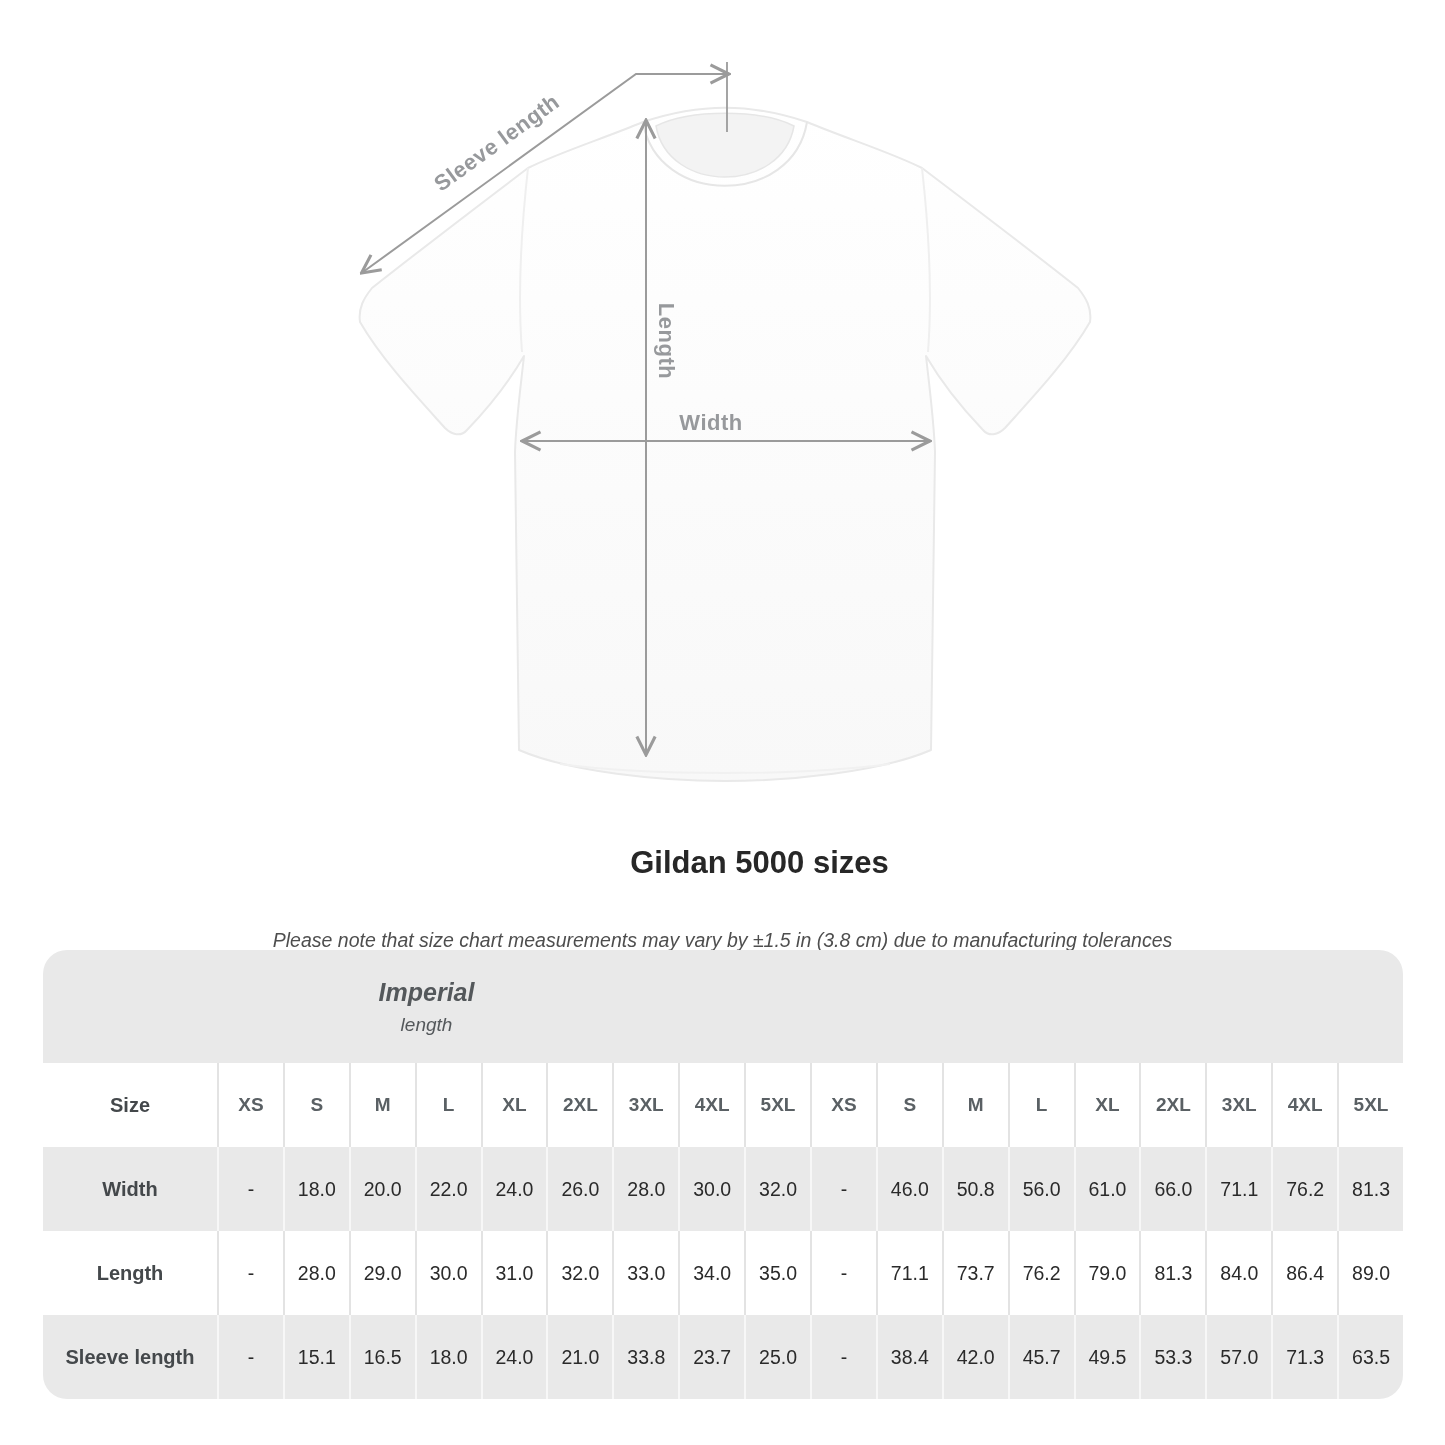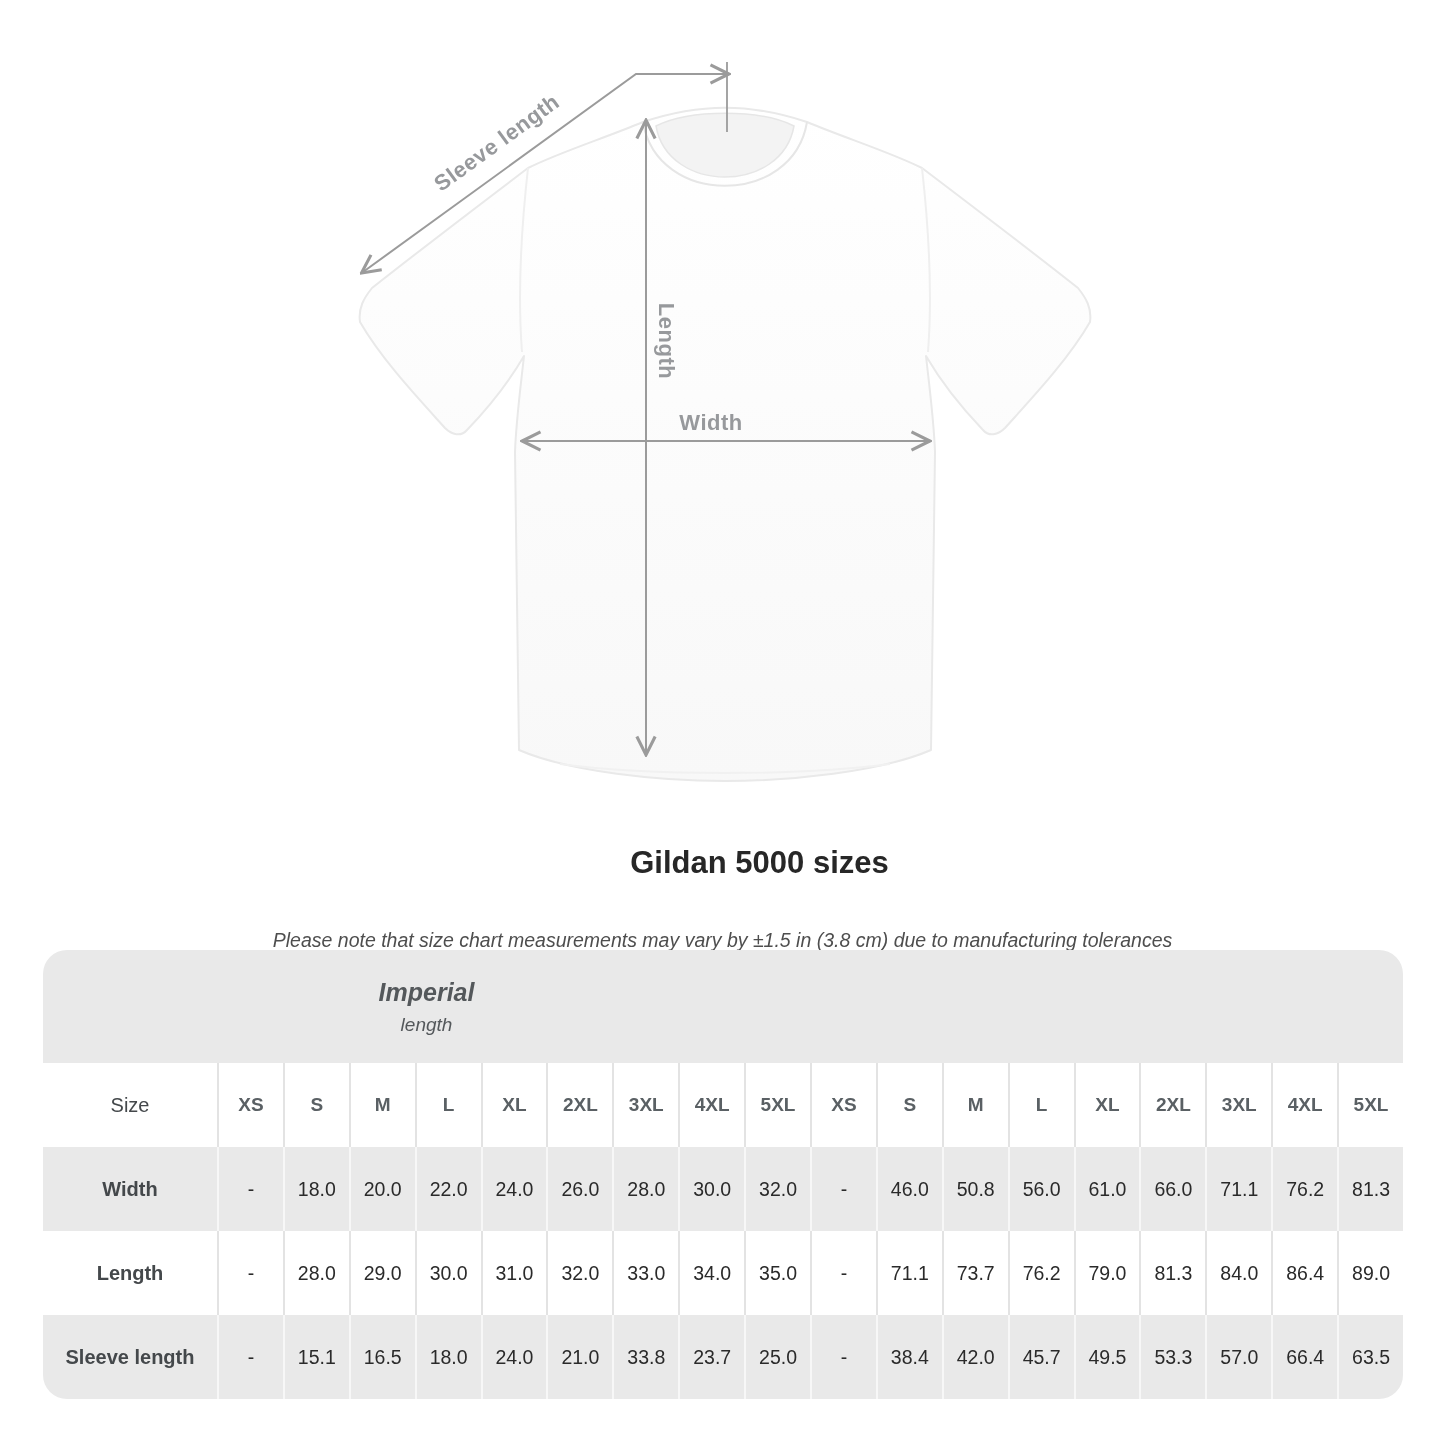--- a/index.html
+++ b/index.html
@@ -29,21 +29,21 @@
   .band .half.imperial{width:767px;}
   .band .half.metric{width:593px;}
   .unit-label{font-size:25px;font-weight:bold;font-style:italic;color:#54585b;}
   .unit-sublabel{font-size:19px;font-style:italic;color:#54585b;}
 
   .trow{display:grid;grid-template-columns:174px repeat(18,1fr);height:84px;}
   .trow>div{display:flex;align-items:center;justify-content:center;}
   .trow>div:nth-child(n+2){border-left:2px solid var(--sep);}
   .row-white{background:#ffffff;--sep:#e3e3e3;}
   .row-gray{background:#e9e9e9;--sep:#f7f7f7;}
-  .cell.corner{font-size:20px;font-weight:normal;color:#44484b;}
+  .cell.corner{font-size:20px;font-weight:bold;color:#44484b;}
   .cell.head{font-size:19px;font-weight:bold;color:#5a6064;}
   .cell.rlabel{font-size:20px;font-weight:bold;color:#44484b;}
   .cell.val{font-size:19.5px;color:#2a2a2a;}
 </style>
 </head>
 <body>
 
 <div class="page">
 
   <div class="diagram">
@@ -187,18 +187,18 @@
         <div class="cell val">33.8</div>
         <div class="cell val">23.7</div>
         <div class="cell val">25.0</div>
         <div class="cell val">-</div>
         <div class="cell val">38.4</div>
         <div class="cell val">42.0</div>
         <div class="cell val">45.7</div>
         <div class="cell val">49.5</div>
         <div class="cell val">53.3</div>
         <div class="cell val">57.0</div>
-        <div class="cell val">66.4</div>
+        <div class="cell val">71.3</div>
         <div class="cell val">63.5</div>
       </div>
     </div>
 
 </div>
 
 </body></html>

